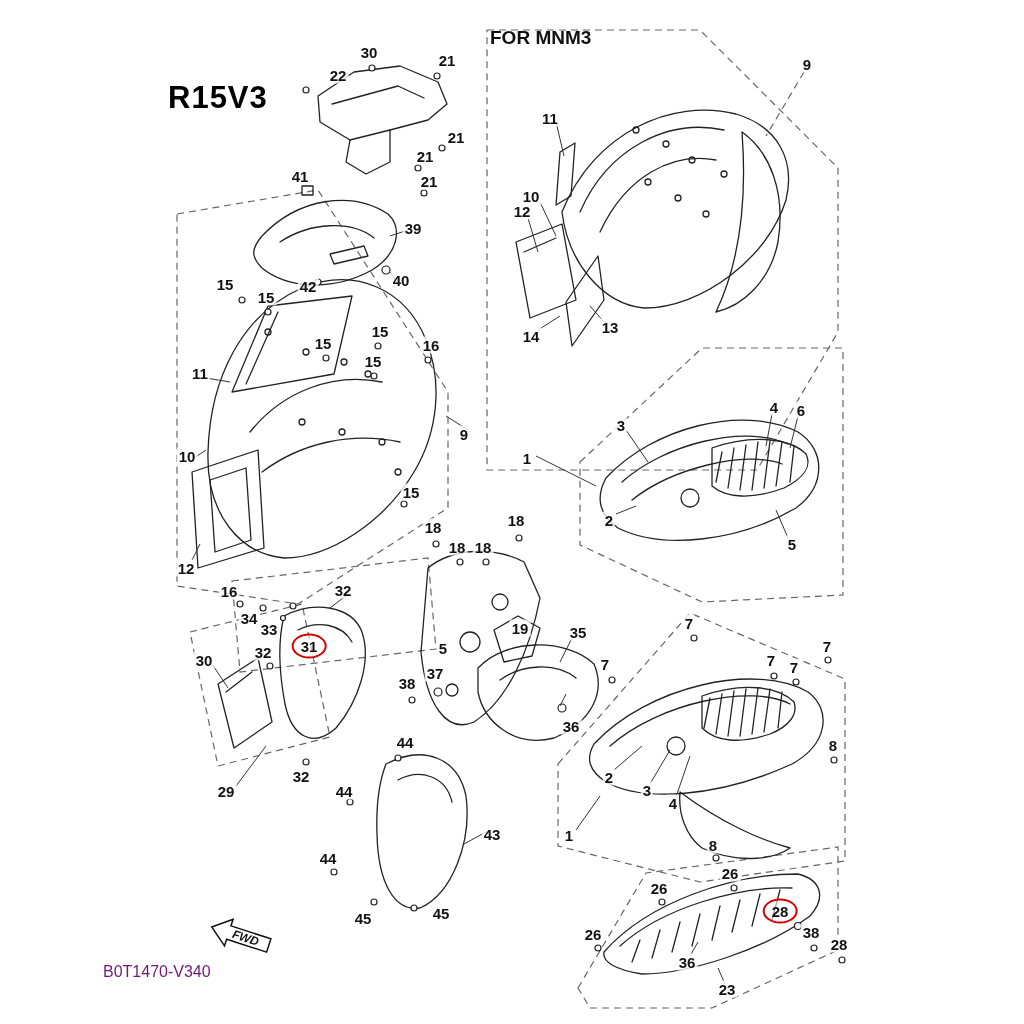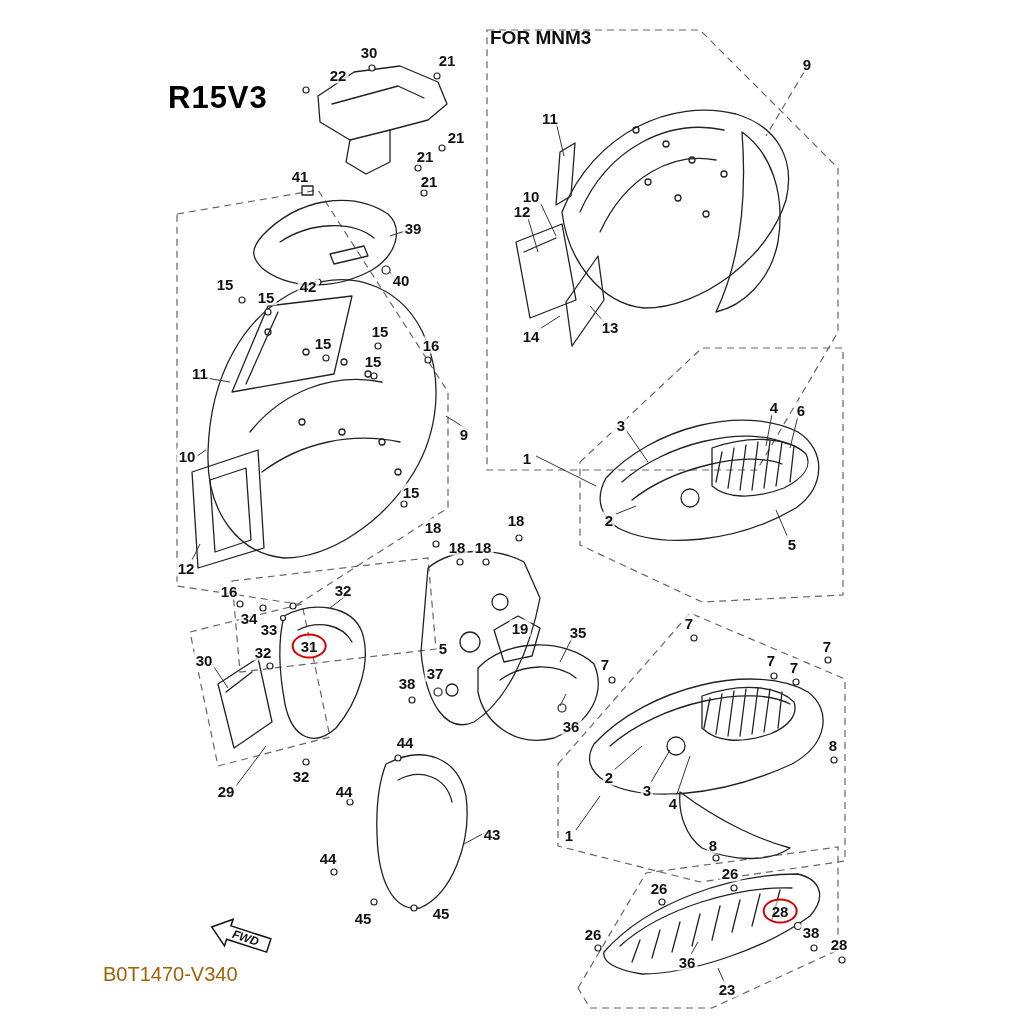--- a/index.html
+++ b/index.html
@@ -14,21 +14,21 @@
   .model-label{
     position:absolute;left:168px;top:80px;
     font-size:31px;font-weight:bold;color:#e10000;letter-spacing:1px;
   }
   .inset-label{
     position:absolute;left:490px;top:27px;
     font-size:19px;font-weight:bold;color:#111;
   }
   .diagram-code{
     position:absolute;left:103px;top:963px;
-    font-size:20px;color:#a16207;text-align:center;
+    font-size:16px;color:#701a75;text-align:center;
   }
   .callout-layer{position:absolute;left:0;top:0;width:100%;height:100%;}
   .callout{
     position:absolute;transform:translate(-50%,-50%);
     font-size:15px;font-weight:600;color:#111;line-height:1;
     background:rgba(255,255,255,0.78);padding:1px 2px;
     white-space:nowrap;
   }
   .callout.circled{
     border:2.5px solid #d40000;border-radius:50%;

